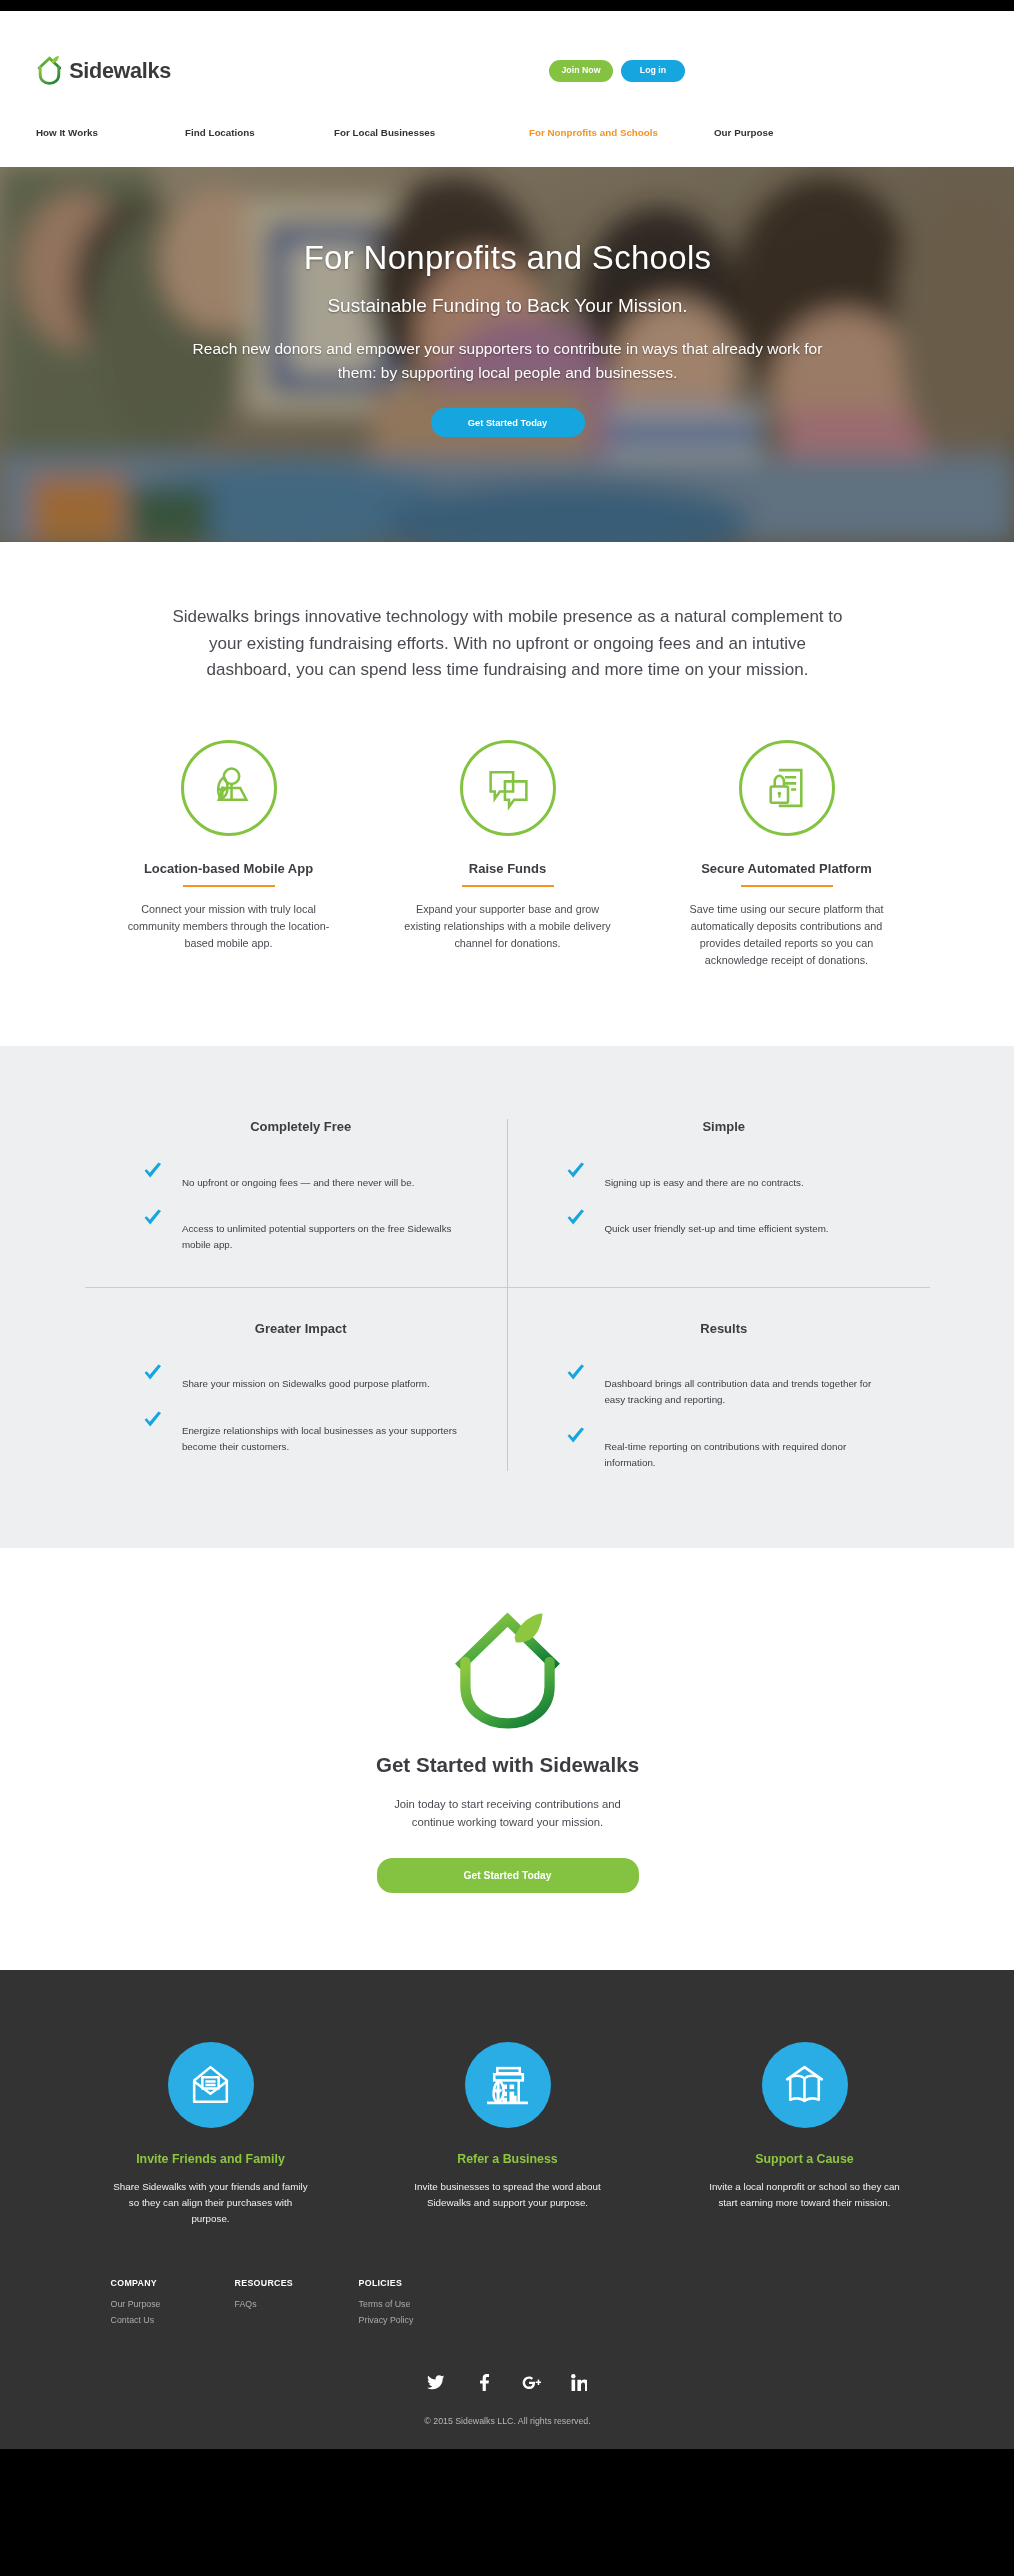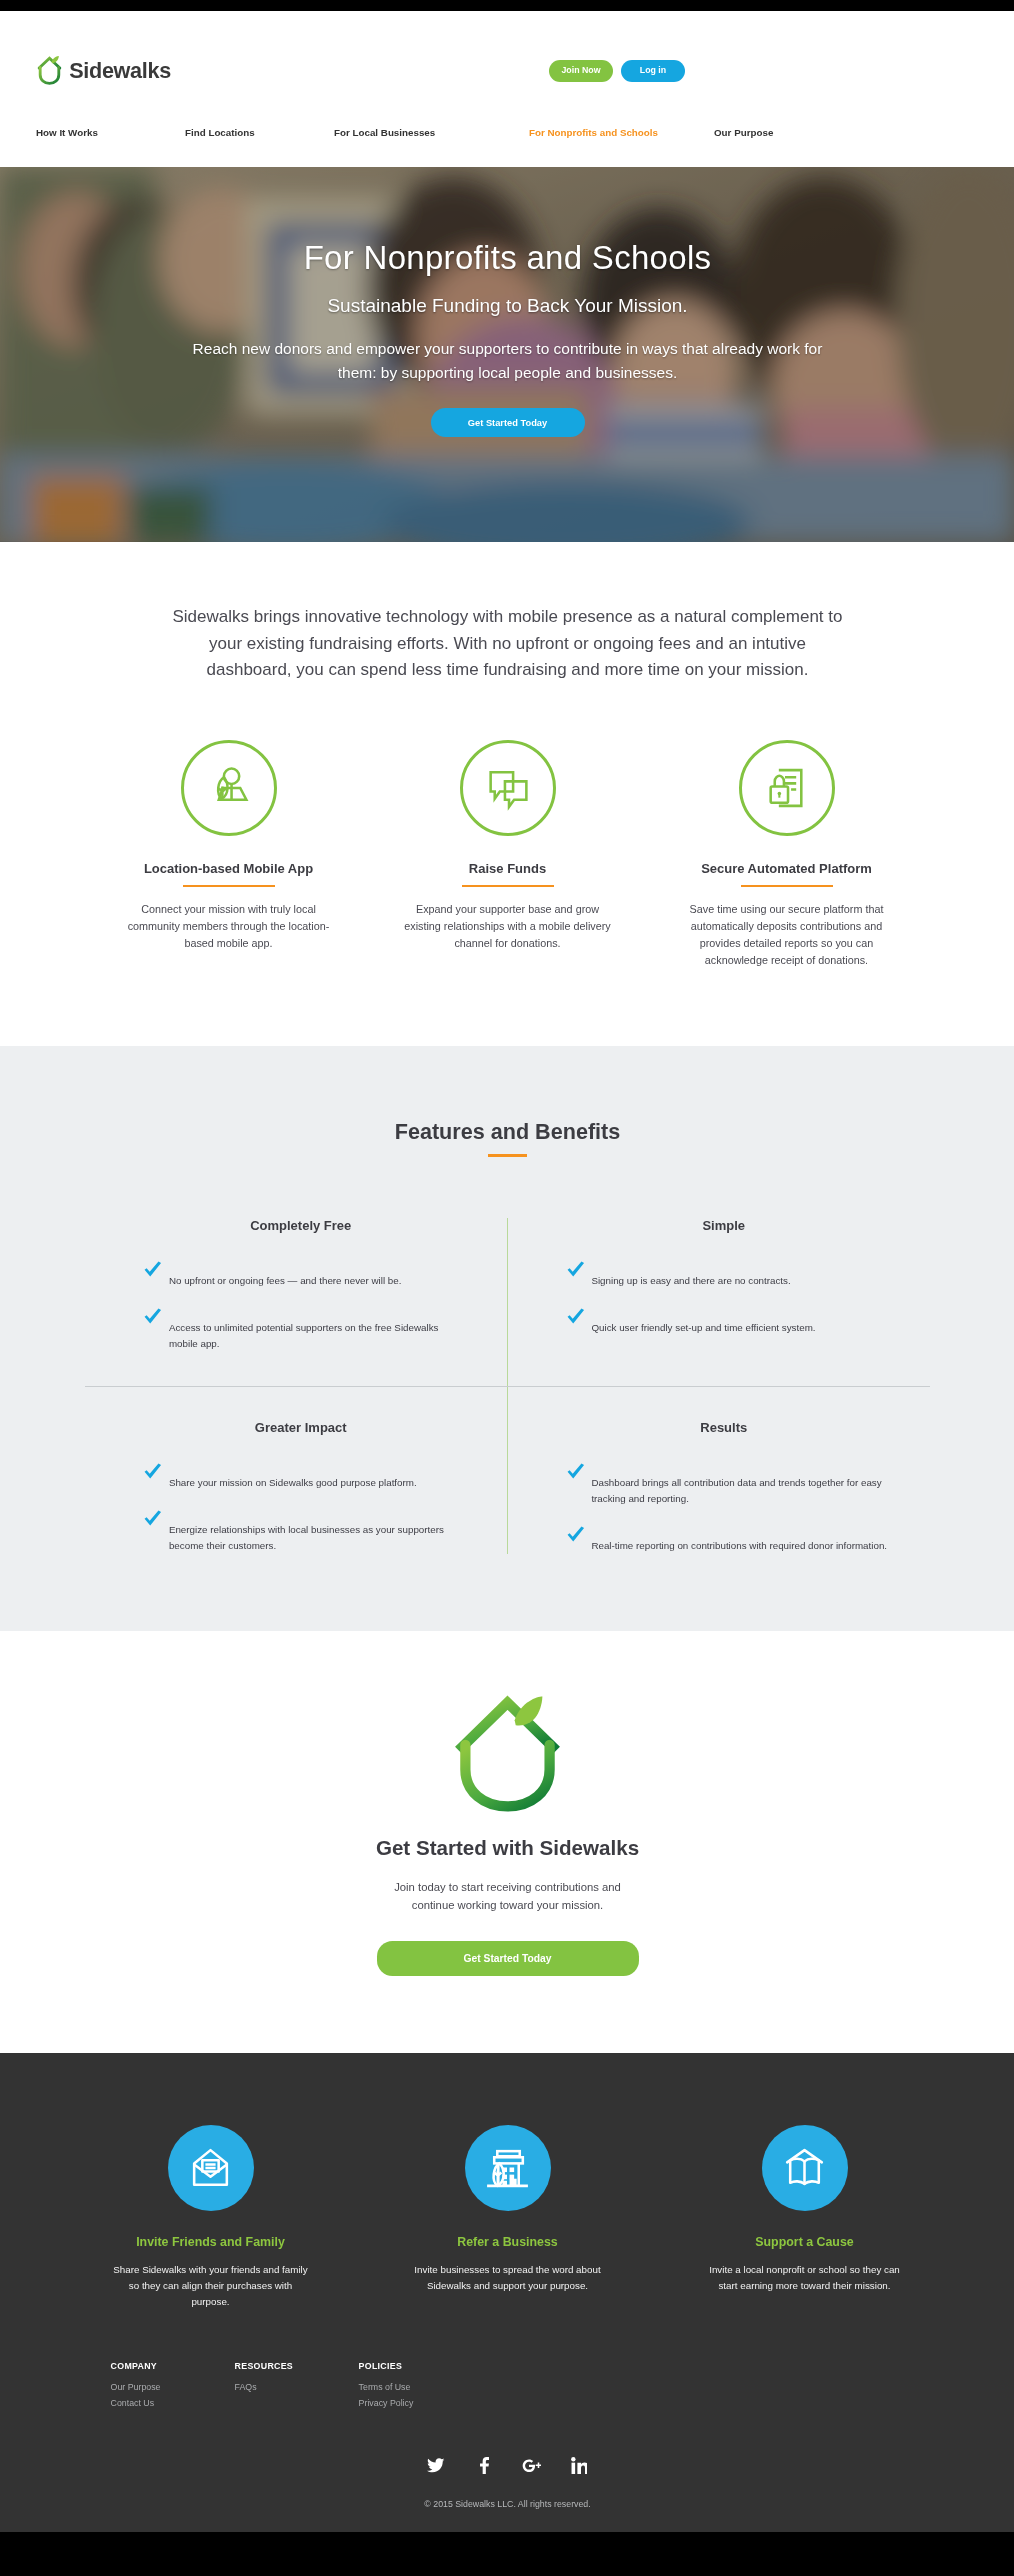--- a/index.html
+++ b/index.html
@@ -117,21 +117,21 @@
   }
   .feat-cell { padding: 0 39px 0 49px; position: relative; }
   .feat-cell.left { border-right: 1px solid #b9d99a; }
   .feat-cell.rowtop { padding-bottom: 34px; }
   .feat-cell.rowbot { padding-top: 33px; }
   .feat-divider {
     grid-column: 1 / -1; height: 1px; background:#c9cdd0;
     width: 845px; justify-self:center;
   }
   .feat-title { font-size: 13px; font-weight: bold; color:#3c3c42; text-align:center; margin-bottom: 27px; }
-  .feat-item { display:flex; align-items:flex-start; gap: 6px; margin-bottom: 17.5px; padding-left: 9.3px; }
+  .feat-item { display:flex; align-items:flex-start; gap: 19px; margin-bottom: 17.5px; padding-left: 9.3px; }
   .feat-item:last-child { margin-bottom: 0; }
   .check { flex: 0 0 auto; width: 19.6px; height: 19.6px; margin-top: 1px; }
   .feat-text { font-size: 9.8px; line-height: 1.62; color: #3d3d45; padding-top: 13.4px; }
 
   
   .getstarted { background:#fff; padding: 62px 18px 77px; text-align:center; }
   .gs-logo { width: 114px; height: 120px; margin: 0 auto 23px; display:block; }
   .gs-title { font-size: 20.6px; font-weight: bold; color:#3c3c42; margin-bottom: 18.5px; }
   .gs-sub { font-size: 11.3px; line-height: 1.6; color:#4a4a52; margin-bottom: 27px; }
   .gs-btn {
@@ -318,24 +318,20 @@
         </svg>
       </div>
       <div class="card-title">Secure Automated Platform</div>
       <div class="card-rule"></div>
       <p class="card-body">Save time using our secure platform that automatically deposits contributions and provides detailed reports so you can acknowledge receipt of donations.</p>
     </div>
 
   </section>
 
   <section class="features">
-    <div class="feat-head">
-      <h2>Features and Benefits</h2>
-      <div class="feat-rule"></div>
-    </div>
 
     <div class="feat-grid">
 
       <div class="feat-cell left rowtop">
         <div class="feat-title">Completely Free</div>
         <div class="feat-item">
           <svg class="check" viewBox="0 0 38 38">
               <path d="M3 17 L14 30 L35 4 L30 1 L13 21 L7 14 Z" fill="#15a6e0"></path>
             </svg>
           <div class="feat-text">No upfront or ongoing fees — and there never will be.</div>

